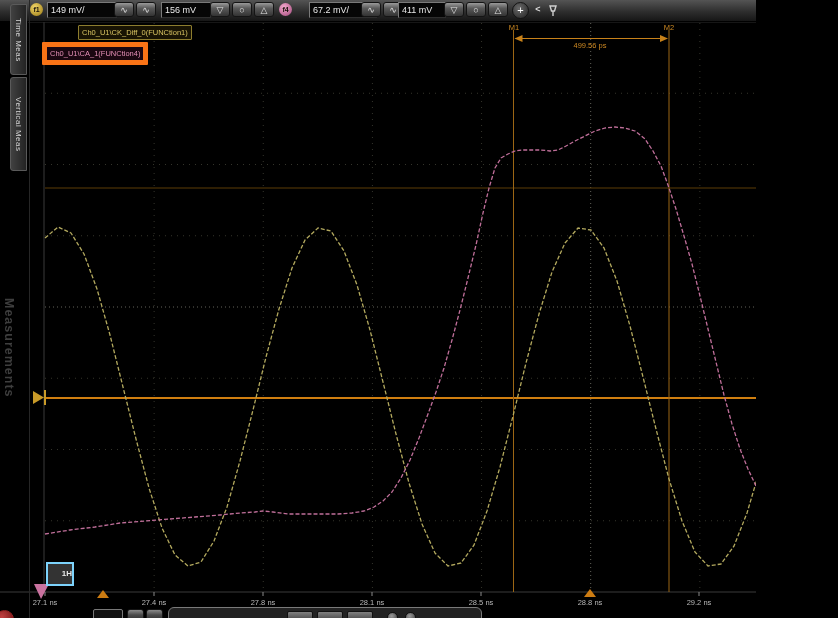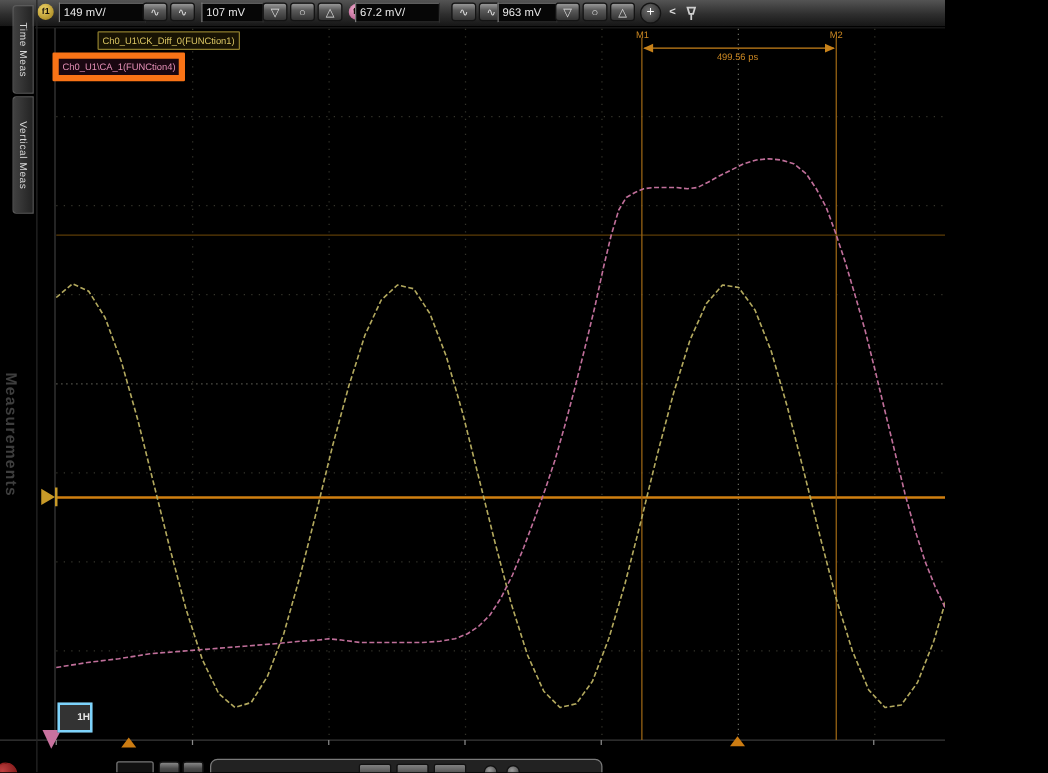--- a/index.html
+++ b/index.html
@@ -110,29 +110,29 @@
       <polygon points="33,391 33,404 44,397.5" fill="#c89a28"></polygon>
       <rect x="44" y="390" width="2" height="15" fill="#c89a28"></rect>
       <polygon points="34,584 49,584 41,599" fill="#c9729f"></polygon>
     </svg>
 
   <div id="toolbar">
     <div class="badge yellow" style="left:30px">f1</div>
     <div class="tfield" style="left:47px;width:62px">149 mV/</div>
     <div class="tbtn" style="left:114px">∿</div>
     <div class="tbtn" style="left:136px">∿</div>
-    <div class="tfield" style="left:161px;width:42px">107 mV</div>
+    <div class="tfield" style="left:161px;width:42px">156 mV</div>
     <div class="tbtn" style="left:210px">▽</div>
     <div class="tbtn" style="left:232px">○</div>
     <div class="tbtn" style="left:254px">△</div>
     <div class="badge pink" style="left:279px">f4</div>
-    <div class="tfield" style="left:284px;width:60px">67.2 mV/</div>
+    <div class="tfield" style="left:309px;width:60px">67.2 mV/</div>
     <div class="tbtn" style="left:361px">∿</div>
     <div class="tbtn" style="left:383px">∿</div>
-    <div class="tfield" style="left:398px;width:40px">963 mV</div>
+    <div class="tfield" style="left:398px;width:40px">411 mV</div>
     <div class="tbtn" style="left:444px">▽</div>
     <div class="tbtn" style="left:466px">○</div>
     <div class="tbtn" style="left:488px">△</div>
     <div class="tbtn round" style="left:512px">+</div>
     <div class="tbtn flat" style="left:532px;width:12px">&lt;</div>
     <div class="tbtn flat" style="left:546px;width:14px">
       <svg width="10" height="13" style="margin-top:2px">
           <path d="M2,2 h6 l-1.5,5 h-3 z M5,7 v5" stroke="#cfcfcf" stroke-width="1.4" fill="none"></path>
         </svg>
     </div>
@@ -143,20 +143,30 @@
   <div id="watermark">Measurements</div>
   <div id="panel-edge"></div>
 
   <div class="chlabel" id="chlabel-1">Ch0_U1\CK_Diff_0(FUNCtion1)</div>
   <div class="chlabel" id="chlabel-2">Ch0_U1\CA_1(FUNCtion4)</div>
 
   <div class="mlabel" style="left:500px">M1</div>
   <div class="mlabel" style="left:655px">M2</div>
   <div id="delta-label">499.56 ps</div>
 
+  <div id="axis-labels">
+      <div class="axis-label" style="left: 45px;">27.1 ns</div>
+      <div class="axis-label" style="left: 154px;">27.4 ns</div>
+      <div class="axis-label" style="left: 263px;">27.8 ns</div>
+      <div class="axis-label" style="left: 372px;">28.1 ns</div>
+      <div class="axis-label" style="left: 481px;">28.5 ns</div>
+      <div class="axis-label" style="left: 590px;">28.8 ns</div>
+      <div class="axis-label" style="left: 699px;">29.2 ns</div>
+      <div class="axis-label" style="left: 808px;">29.5 ns</div>
+    </div>
 
   <div id="mem-badge">1H</div>
 
   <div id="run-circle"></div>
   <div class="bbfield" style="left:93px;width:28px"></div>
   <div class="bbtn" style="left:127px;width:17px"></div>
   <div class="bbtn" style="left:146px;width:17px"></div>
   <div id="bb-group">
     <div class="bbtn-in" style="left:118px"></div>
     <div class="bbtn-in" style="left:148px"></div>

